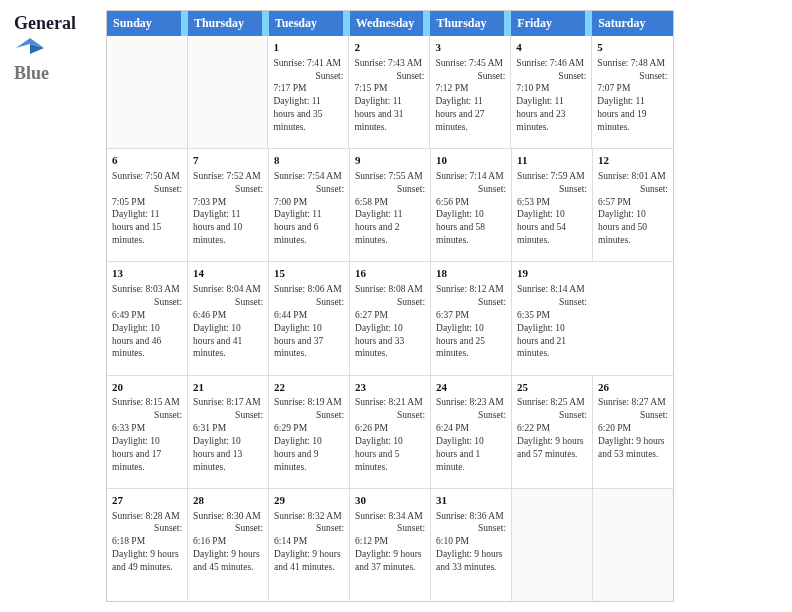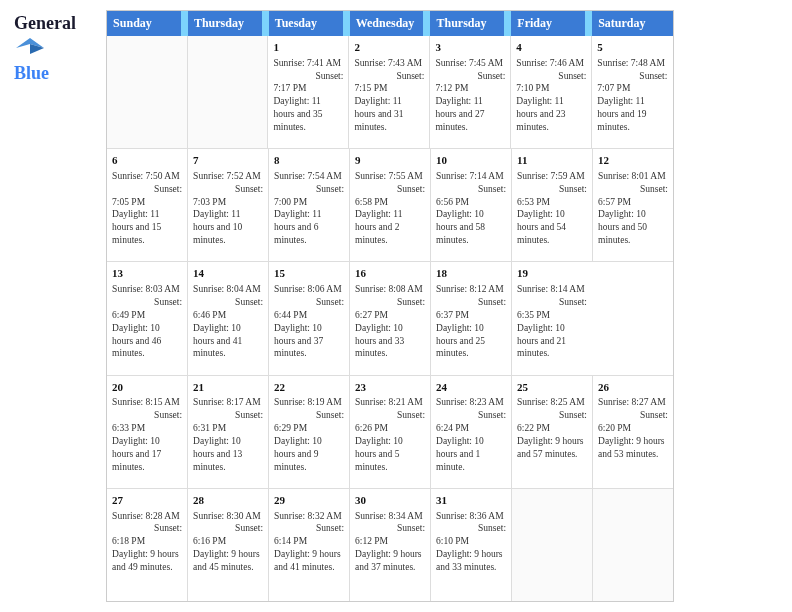--- a/index.html
+++ b/index.html
@@ -116,21 +116,21 @@
     <div class="logo">
       <div>
         <div style="display:flex;align-items:center;">
           <span class="logo-text">General
             <svg class="logo-icon" viewBox="0 0 28 28" xmlns="http://www.w3.org/2000/svg">
               <polygon points="14,4 28,14 14,10 0,14" fill="#4a90d9"></polygon>
               <polygon points="14,10 28,14 14,20" fill="#2a6ab0"></polygon>
             </svg>
           </span>
         </div>
-        <div style="font-size:18px;font-weight:bold;color:#3b82f6;margin-top:-4px;">Blue</div>
+        <div style="font-size:18px;font-weight:bold;color:#737373;margin-top:-4px;">Blue</div>
       </div>
     </div>
     <div class="title-block">
       <div class="main-title"></div>
       <div class="subtitle"></div>
     </div>
   </div>
 
   <div class="calendar">
     <div class="cal-header-row">

